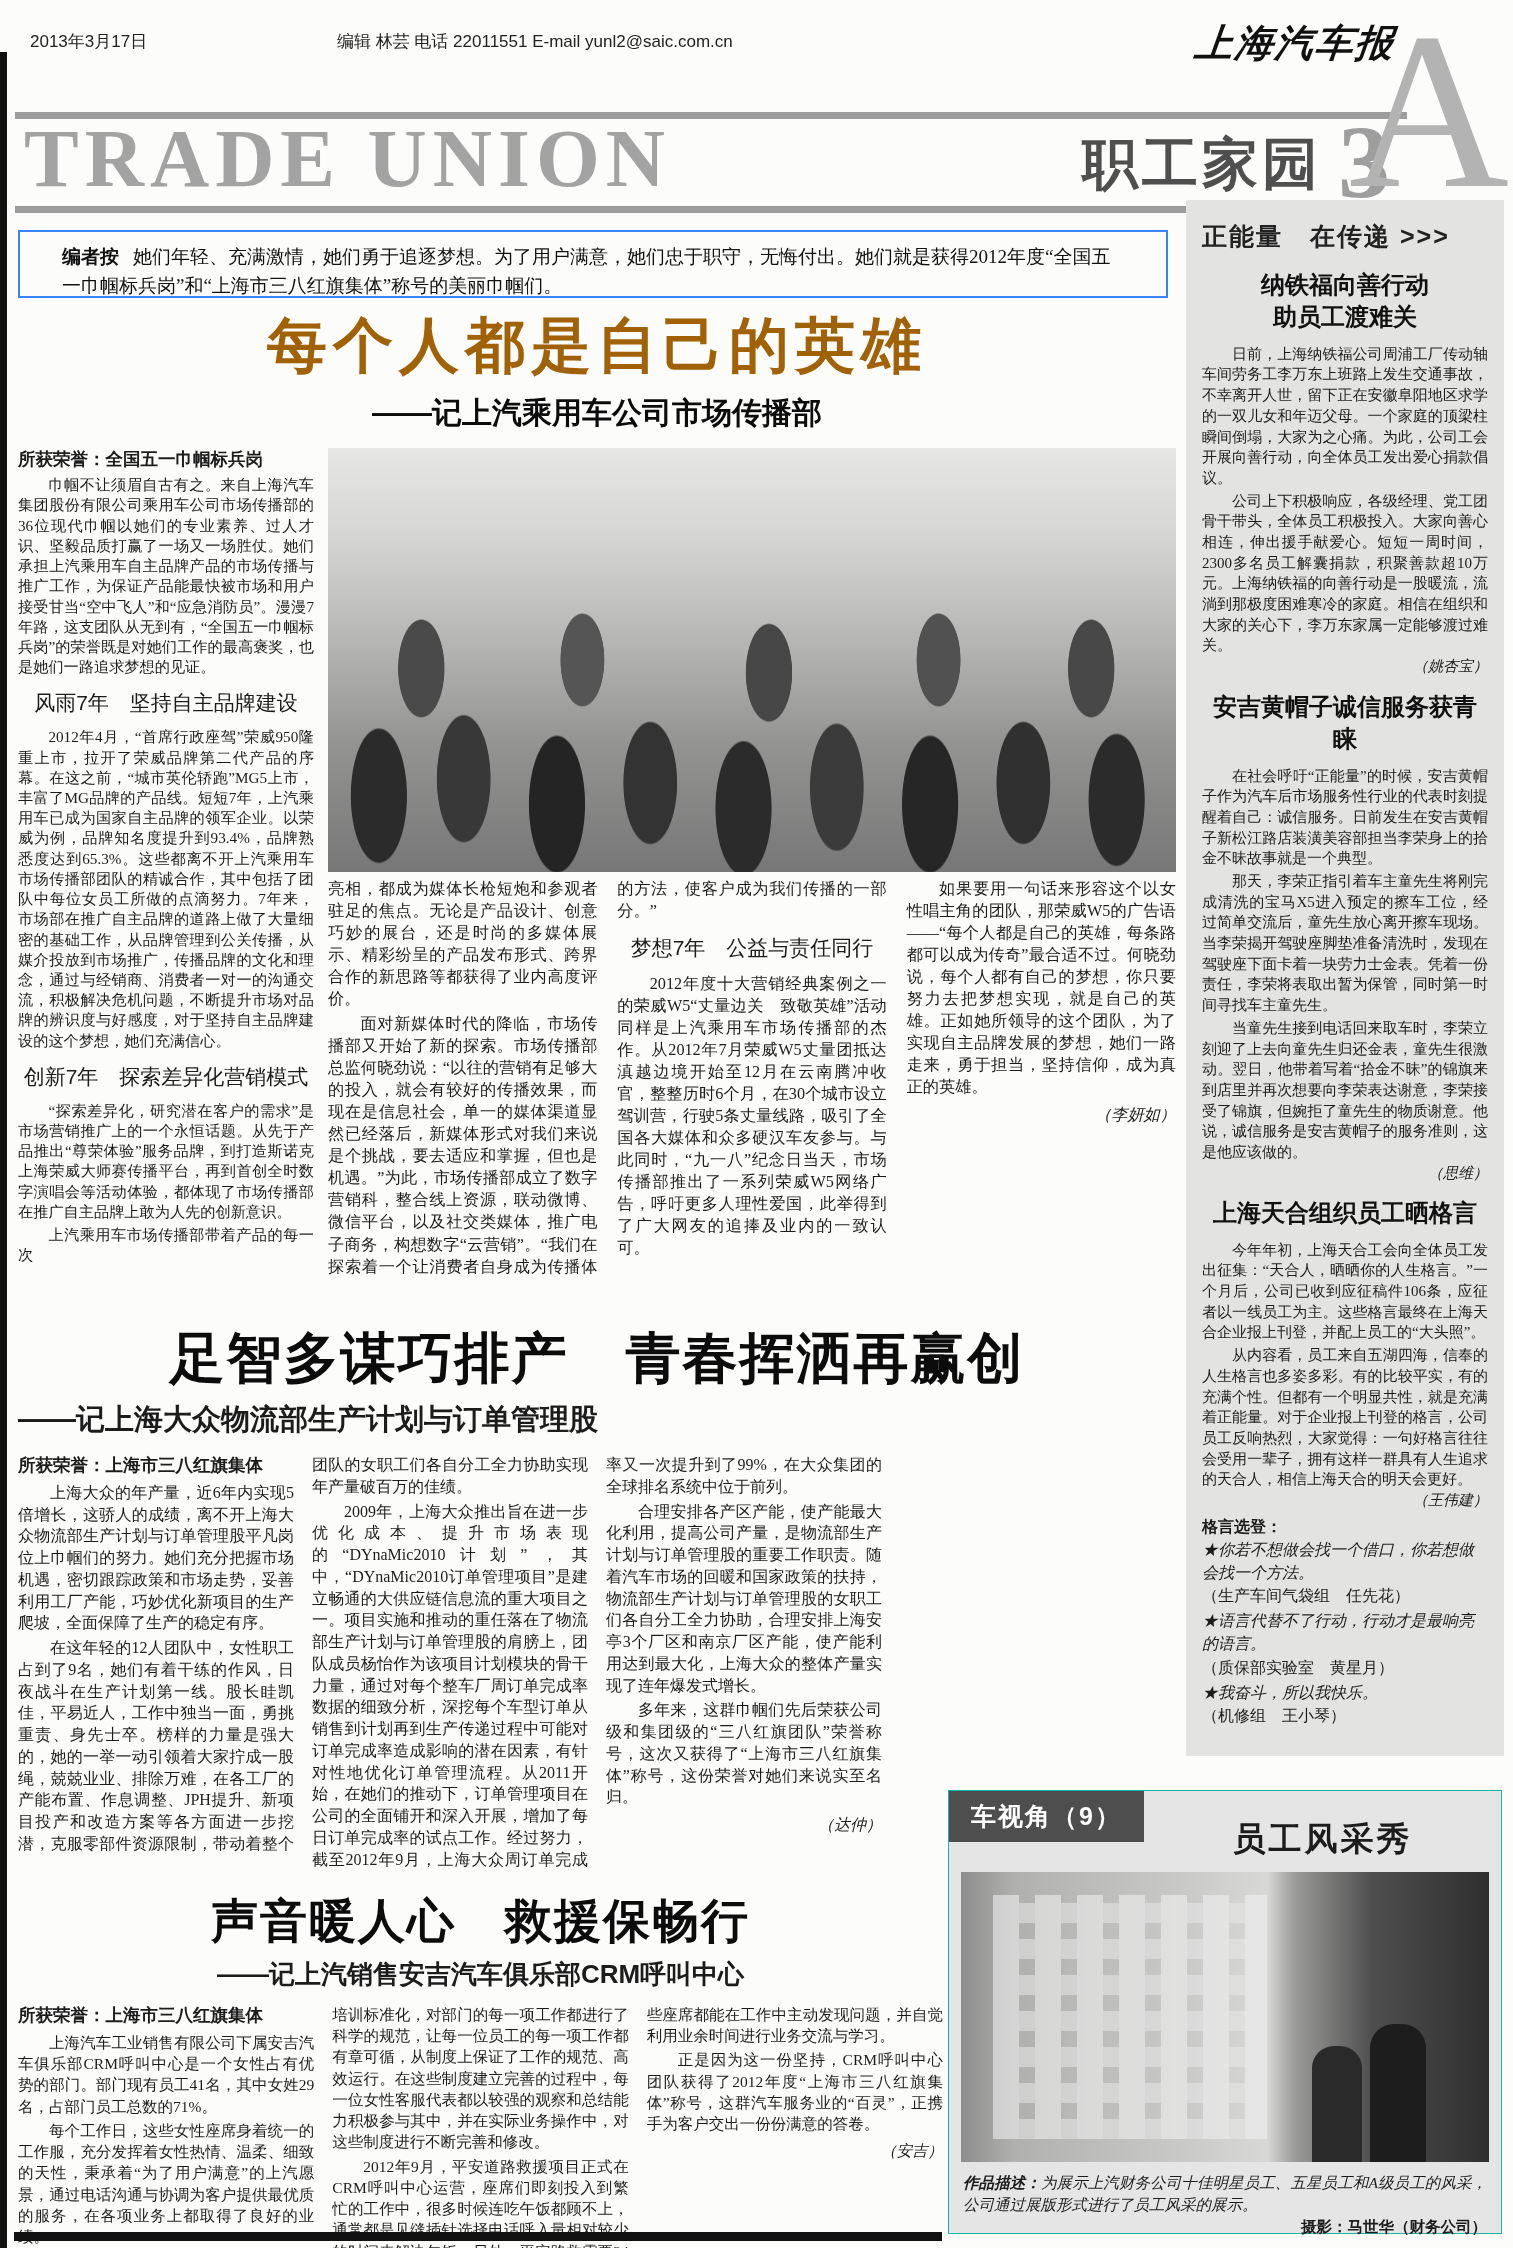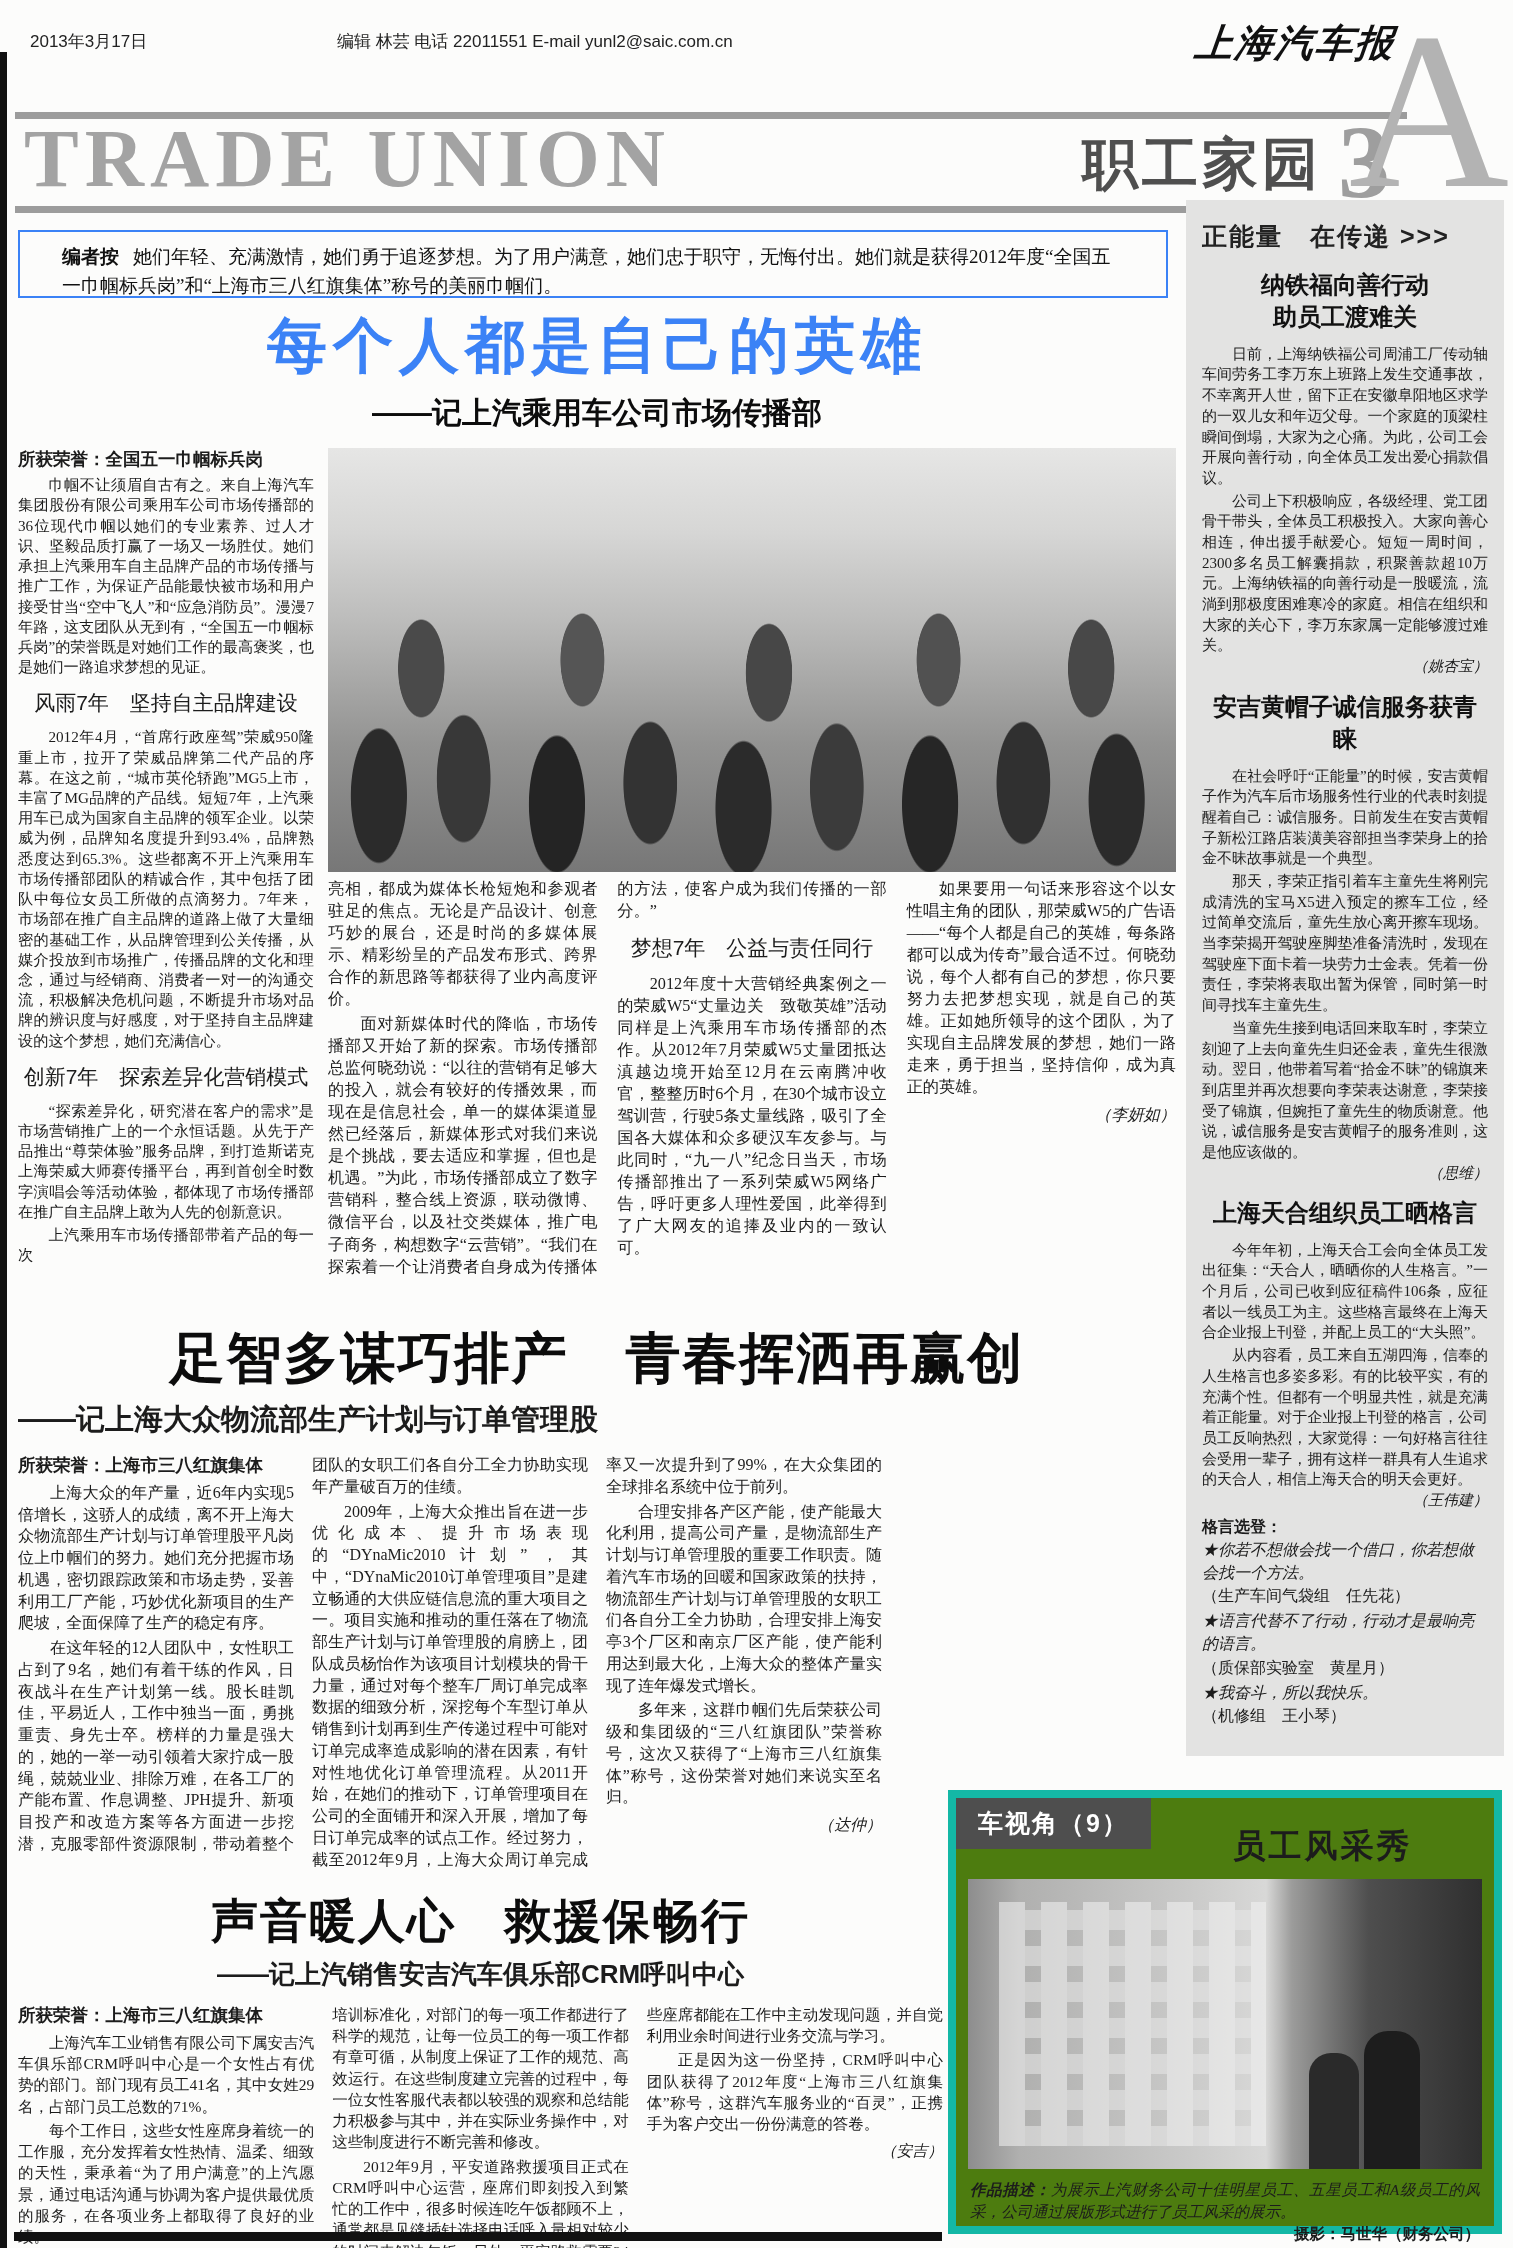--- a/index.html
+++ b/index.html
@@ -39,21 +39,21 @@
             line-height:1.35;margin:14px 0 10px;color:#111;}
   .sidebar p{font-size:15px;line-height:1.38;text-align:justify;text-indent:2em;margin:0 0 2px;}
   .sb-byline{display:block;text-align:right;font-style:italic;}
   .motto-lbl{font-family:"Liberation Sans",sans-serif;font-weight:bold;font-size:16px;margin-top:6px;}
   .motto{font-size:16px;line-height:1.45;font-style:italic;margin:2px 0;font-family:Liberation Mono, monospace;}
   .motto .attr{display:block;text-align:left;font-style:normal;}
 
   
   .main{position:absolute;top:300px;left:18px;width:1158px;}
   .a1-h1{font-family:"Liberation Sans",sans-serif;font-weight:bold;font-size:60px;text-align:center;
-         letter-spacing:6px;margin:6px 0 6px;color:#3b82f6;}
+         letter-spacing:6px;margin:6px 0 6px;color:#a16207;}
   .a1-h2{font-family:"Liberation Sans",sans-serif;font-weight:bold;font-size:30px;text-align:center;
          margin:4px 0 14px;color:#0c0c0c;}
   .a1-body{display:flex;}
   .a1-col1{width:296px;height:858px;overflow:hidden;font-size:15.2px;line-height:1.33;margin-right:14px;}
   .a1-right{flex:1;}
   .photo-main{width:100%;height:424px;background:
       radial-gradient(ellipse 46px 110px at 6% 82%, #2b2b2b 60%, transparent 62%),
       radial-gradient(ellipse 44px 104px at 16% 78%, #383838 60%, transparent 62%),
       radial-gradient(ellipse 46px 112px at 27% 84%, #242424 60%, transparent 62%),
       radial-gradient(ellipse 44px 100px at 38% 79%, #333 60%, transparent 62%),
@@ -90,22 +90,22 @@
   
   .a3{margin-top:16px;width:925px;}
   .a3-h1{font-family:"Liberation Serif",serif;font-weight:bold;font-size:47px;text-align:center;
          letter-spacing:2px;margin:8px 0 4px;color:#0c0c0c;}
   .a3-h2{font-family:"Liberation Sans",sans-serif;font-weight:bold;font-size:26px;text-align:center;
          margin:4px 0 12px;}
   .a3-cols{height:346px;overflow:hidden;column-count:3;column-gap:18px;column-fill:auto;
            font-size:15.5px;line-height:1.37;}
 
   
-  .photo-box{position:absolute;left:948px;top:1790px;width:554px;height:444px;border:8px solid #14b8a6;
-             box-sizing:border-box;background:#4d7c0f;}
+  .photo-box{position:absolute;left:948px;top:1790px;width:554px;height:444px;border:1px solid #14b8a6;
+             box-sizing:border-box;background:#e5e5e5;}
   .pb-top{display:flex;align-items:flex-start;}
   .pb-badge{background:#4e4e4e;color:#fff;font-family:"Liberation Sans",sans-serif;font-weight:bold;
             font-size:25px;padding:9px 22px;letter-spacing:2px;}
   .pb-title{flex:1;text-align:center;font-family:"Liberation Sans",sans-serif;font-weight:bold;
             font-size:33px;padding-top:26px;letter-spacing:3px;}
   .photo-sub{position:relative;margin:10px 12px 8px;height:290px;background:
       linear-gradient(90deg,#8d8d8d 0%,#b0b0af 10%,#c9c9c8 42%,#d8d8d7 58%,#9c9c9b 63%,#4e4e4e 78%,#2f2f2f 100%);overflow:hidden;}
   .wall{position:absolute;left:6%;top:8%;width:52%;height:84%;opacity:.55;background-image:
       repeating-linear-gradient(90deg,#f4f4f4 0 26px, transparent 26px 42px),
       repeating-linear-gradient(0deg,#e8e8e8 0 20px, transparent 20px 36px);}

